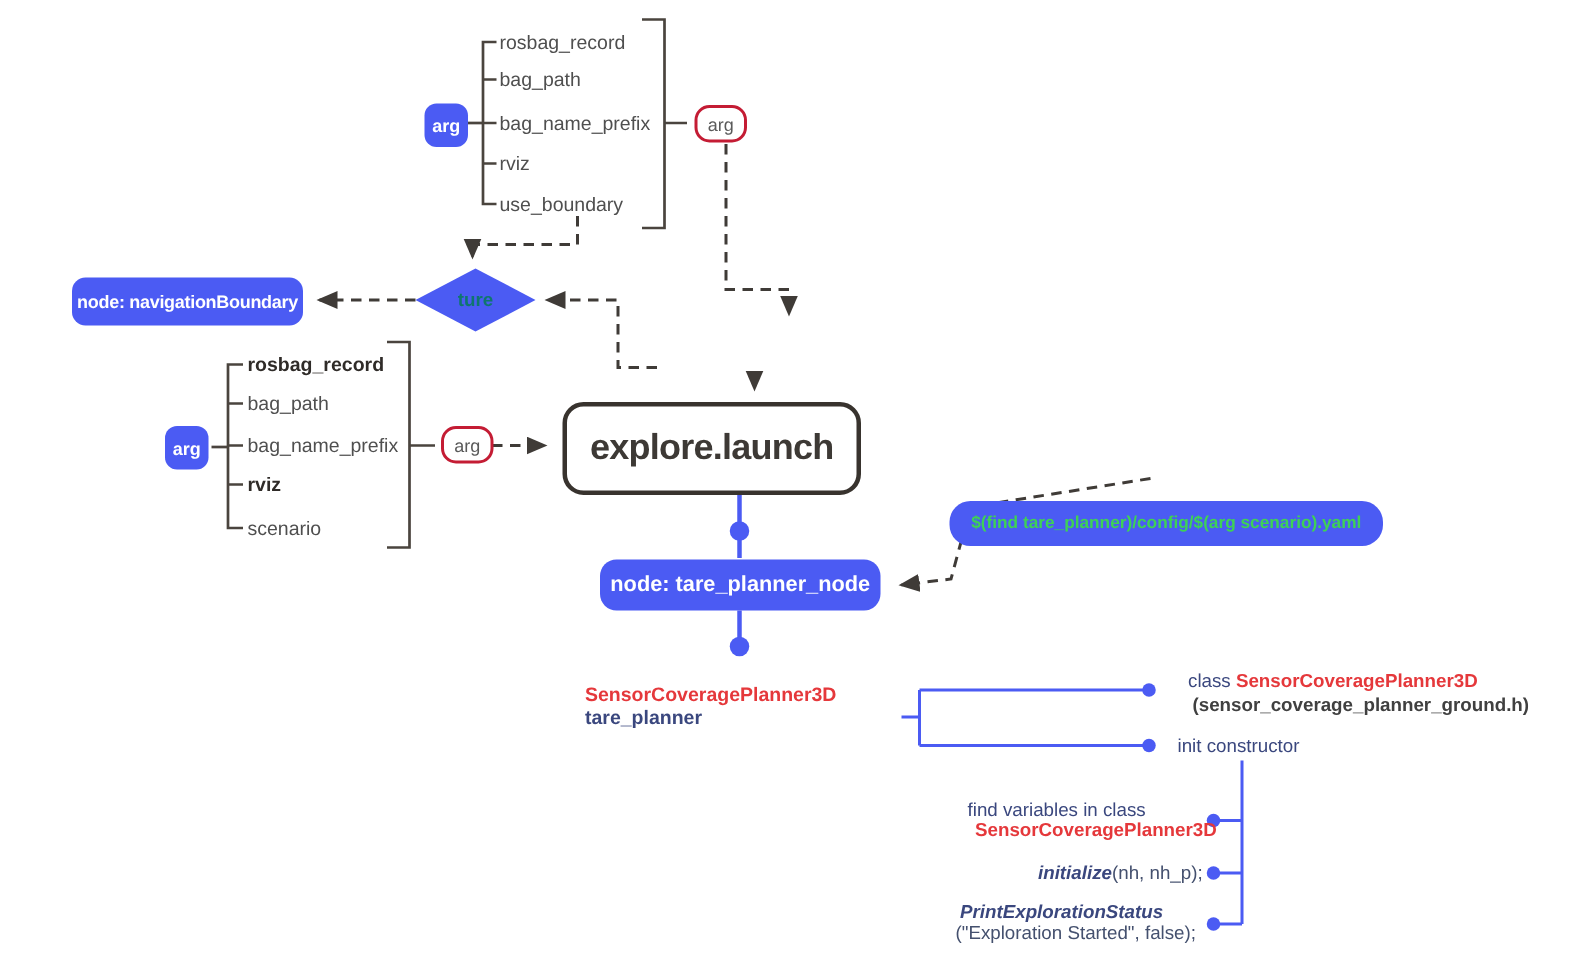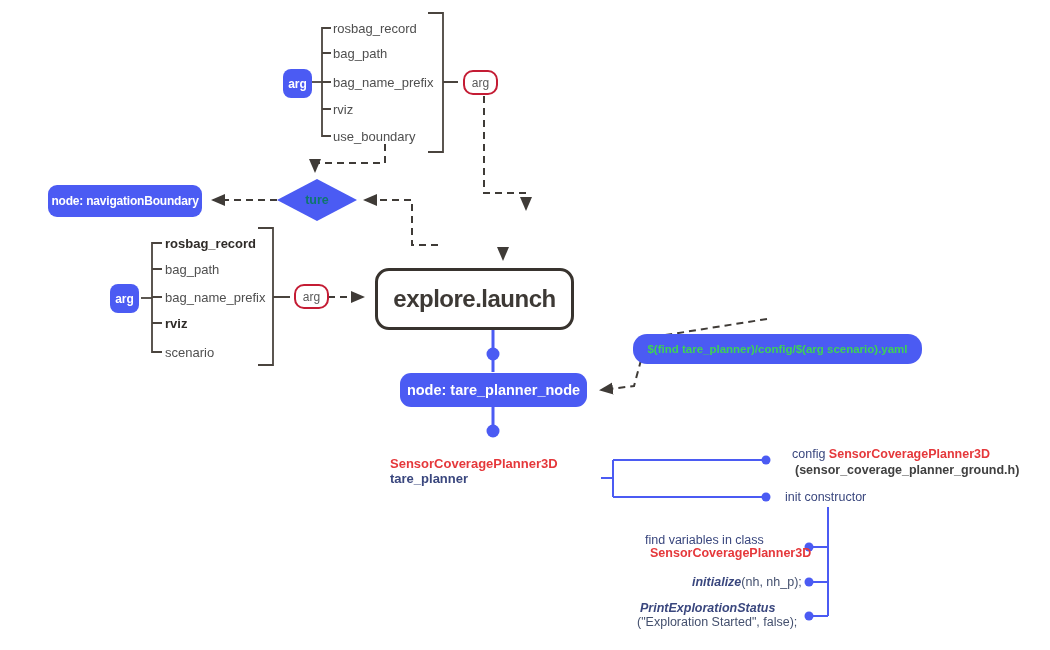--- a/index.html
+++ b/index.html
@@ -114,21 +114,21 @@
 
   <div class="box blue-bg tare-box">
     <span class="green-txt">node</span>
       <span>: tare_planner_node</span>
   </div>
 
   <div class="line red bold f13" style="left:390px;top:463px;">SensorCoveragePlanner3D</div>
   <div class="line navy bold f13" style="left:390px;top:478px;">tare_planner</div>
 
   <div class="line" style="left:792px;top:454px;">
-    <span class="navy">config </span><span class="red bold">SensorCoveragePlanner3D</span>
+    <span class="navy">class </span><span class="red bold">SensorCoveragePlanner3D</span>
   </div>
   <div class="line orange bold" style="left:795px;top:470px;">(sensor_coverage_planner_ground.h)</div>
   <div class="line navy" style="left:785px;top:497px;text-align:center;">init constructor</div>
 
   <div class="line navy" style="left:645px;top:540px;">find variables in class</div>
   <div class="line red bold" style="left:650px;top:553px;">SensorCoveragePlanner3D</div>
 
   <div class="line" style="left:692px;top:582px;">
     <span class="navy bold italic">initialize</span><span class="navylight">(nh, nh_p);</span>
   </div>

